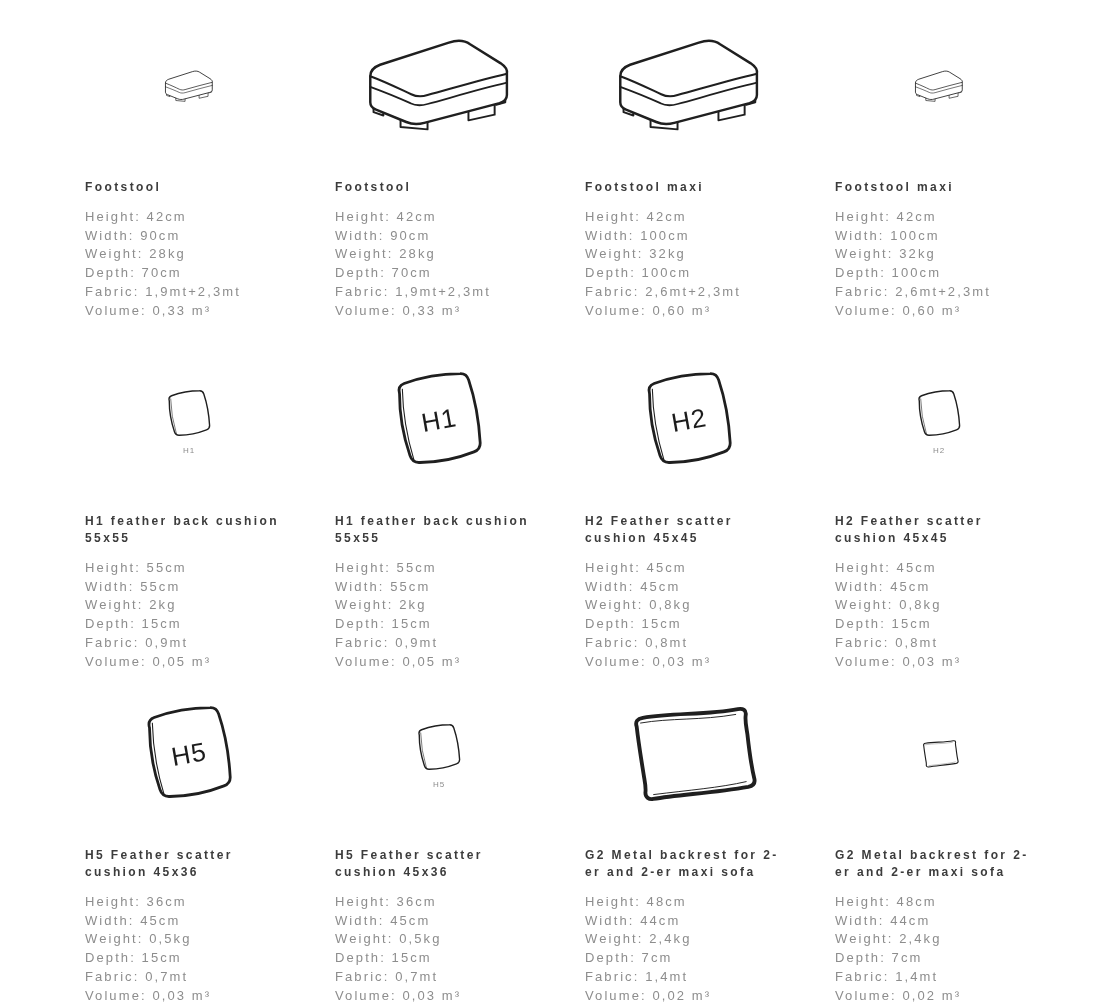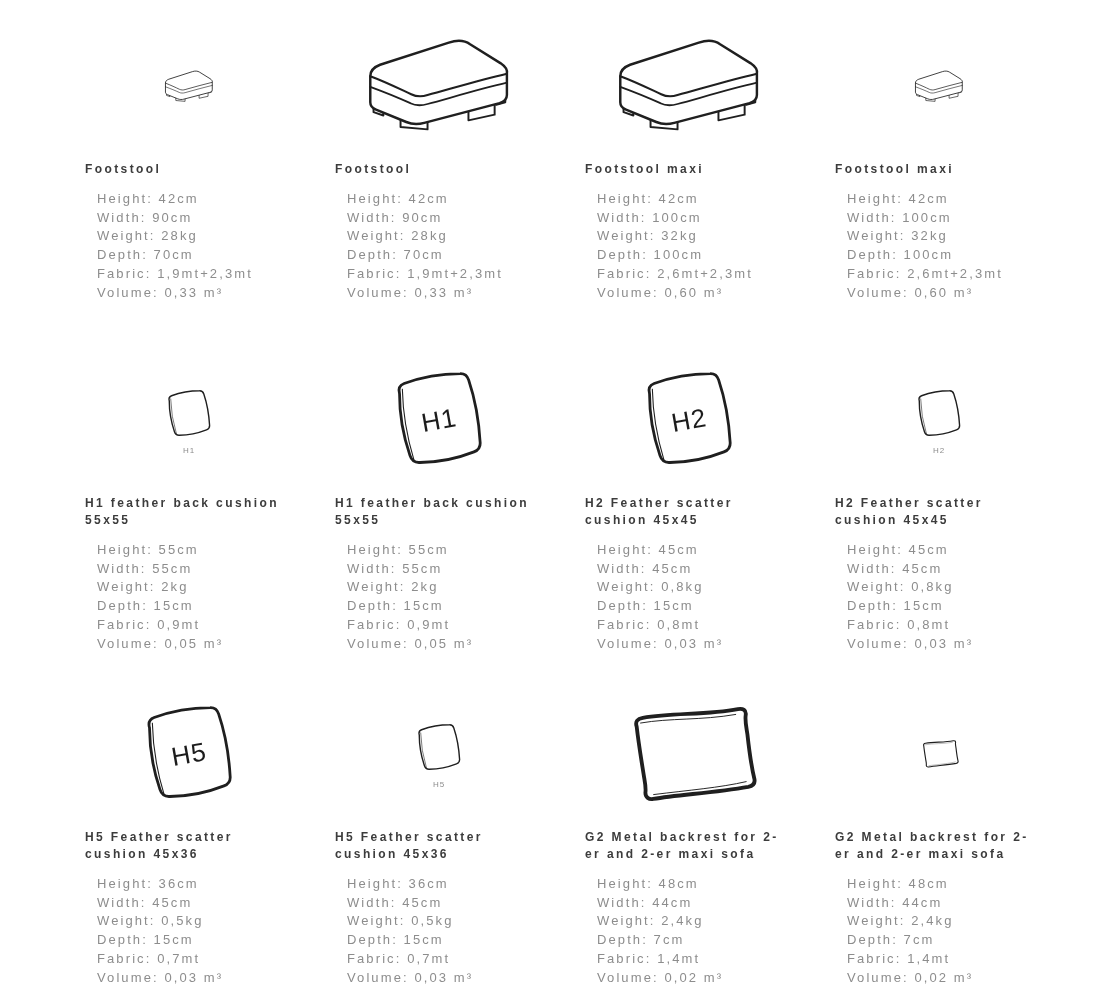--- a/index.html
+++ b/index.html
@@ -35,25 +35,25 @@
     font-size:26px;color:#1c1c1c;letter-spacing:1px;
     transform:rotate(-10deg);
   }
   .fig-label:empty{display:none}
   .fig-caption{
     margin-top:4px;font-size:8px;letter-spacing:1px;
     color:var(--caption_text,#8d8d8d);
   }
   .fig-caption:empty{display:none}
   .title{
-    margin:1px 0 12px;max-width:212px;
+    margin:19px 0 12px;max-width:212px;
     font-size:12px;font-weight:bold;letter-spacing:2.4px;line-height:17px;
     color:var(--title_text,#3c3c3c);
   }
-  .specs{list-style:none;margin:12px;padding:0}
+  .specs{list-style:none;margin:0;padding:0}
   .specs li{
     font-size:13px;letter-spacing:2.1px;line-height:18.7px;
     color:var(--spec_text,#8d8d8d);white-space:nowrap;
   }
 </style>
 </head>
 <body>
 
 <svg width="0" height="0" style="position:absolute" aria-hidden="true">
   <defs>

